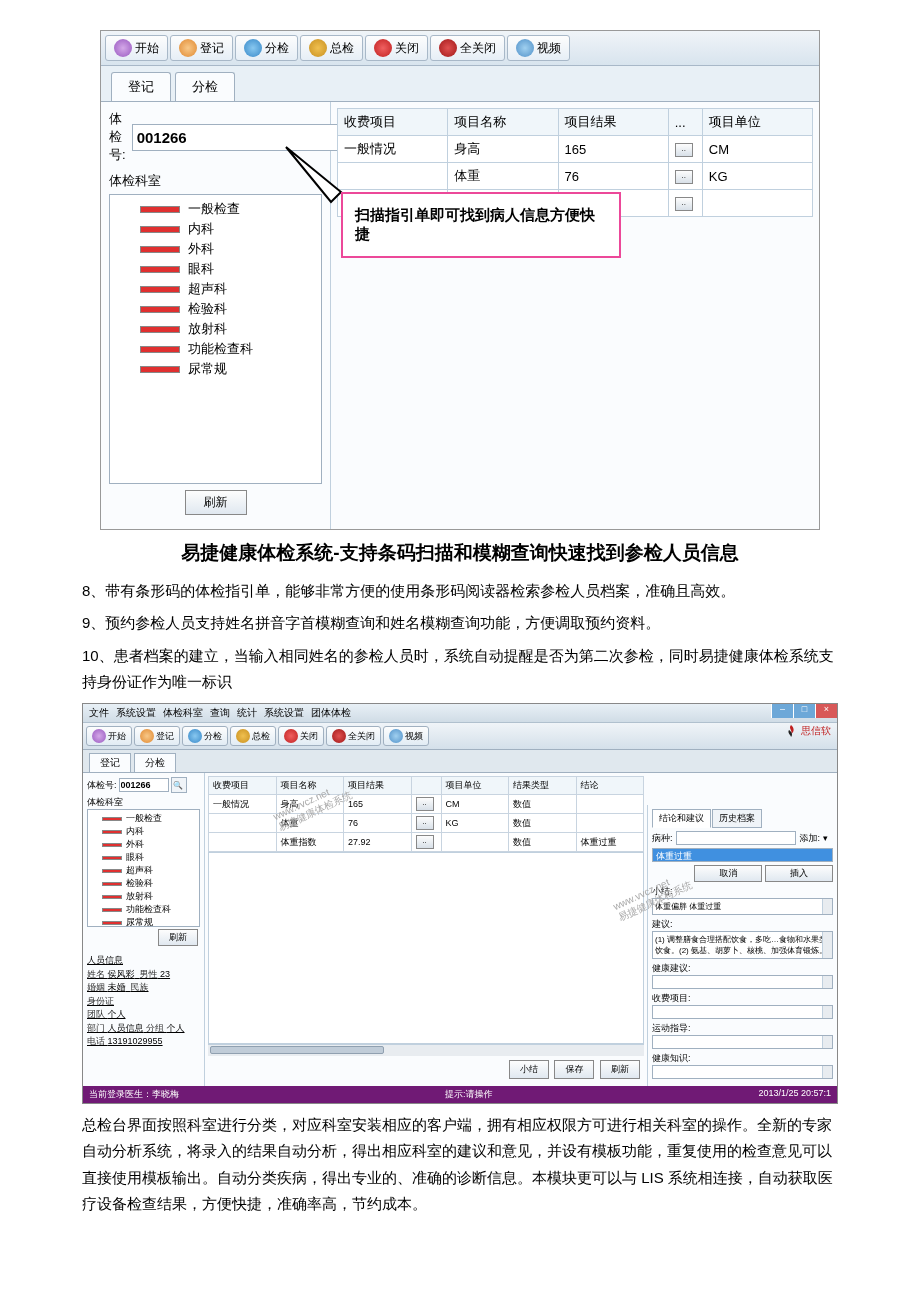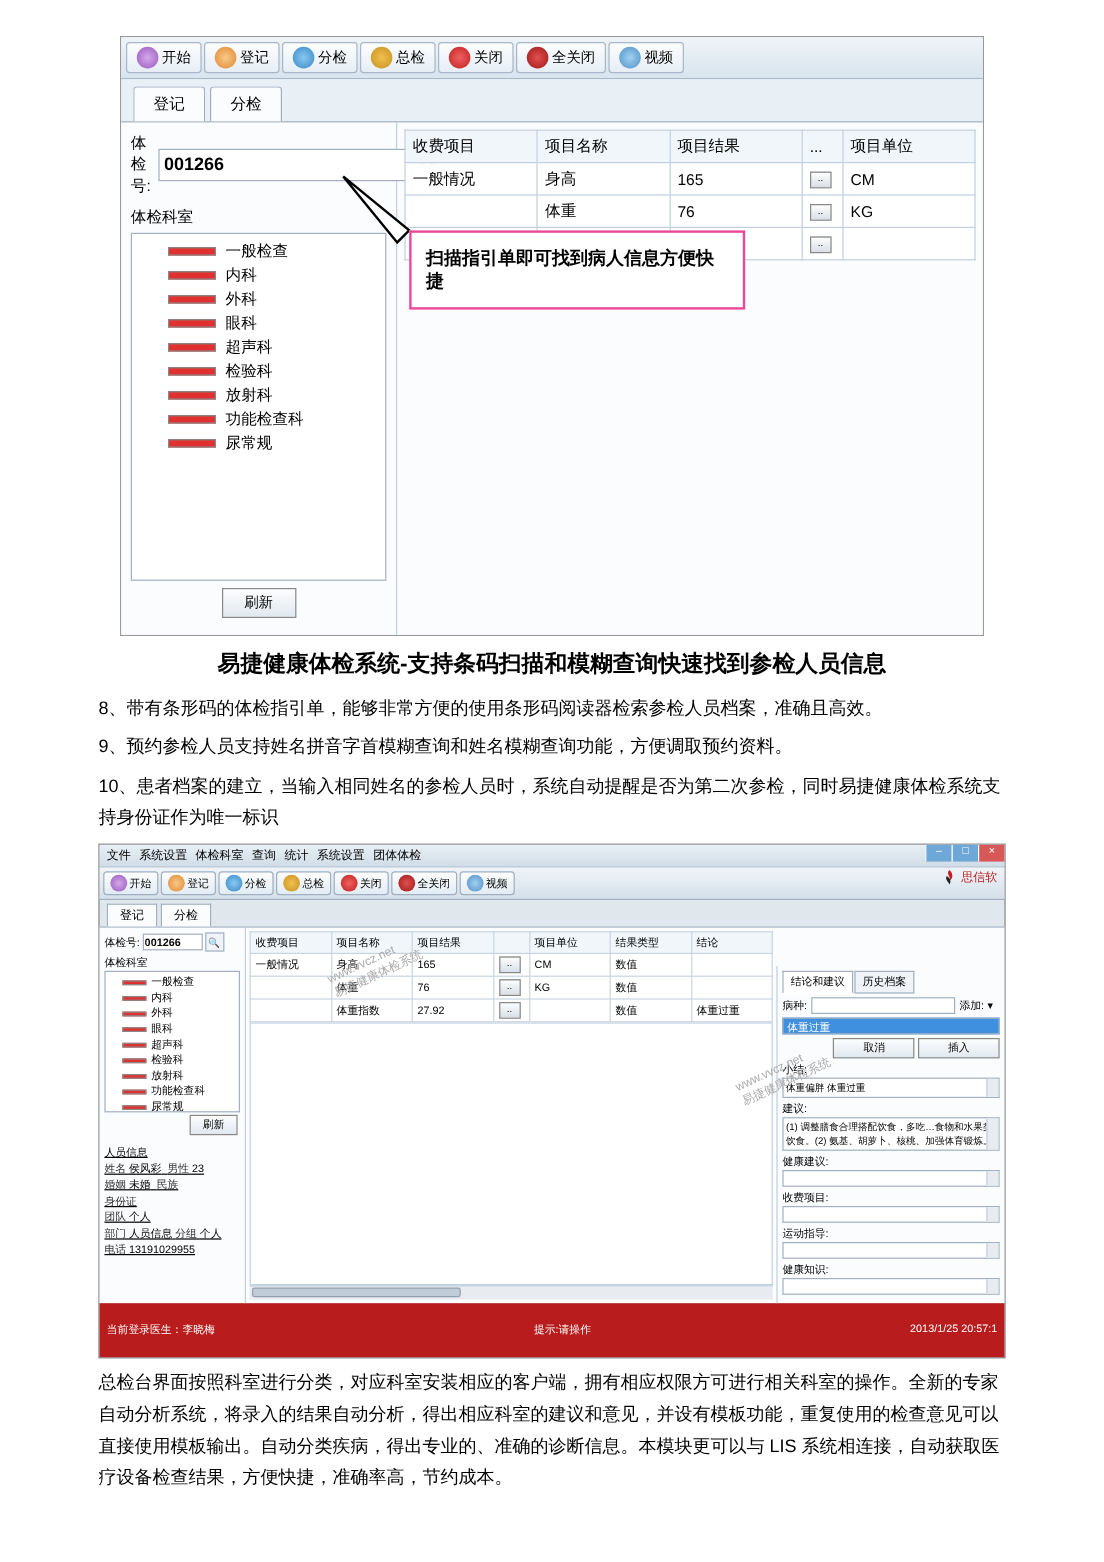--- a/index.html
+++ b/index.html
@@ -80,21 +80,21 @@
   .rtab { padding:2px 6px; border:1px solid #a0b0c0; background:#f0f4f8; font-size:9px; cursor:pointer;}
   .rtab.active { background:#fff; border-bottom-color:#fff;}
   .rfield { margin-bottom:3px; display:flex; align-items:center; gap:3px;}
   .rfield input, .rfield .inp { border:1px solid #a0b0c0; padding:1px 3px; font-size:9px; flex:1; height:14px; background:#fff;}
   .highlight-inp { background:#4090e0 !important; color:#fff;}
   .rbtns { text-align:right; margin:3px 0;}
   .rbtns button { padding:1px 24px; font-size:9px; border:1px solid #888; background:linear-gradient(#fdfdfd,#e0e8f0); cursor:pointer;}
   .rbox { border:1px solid #a0b0c0; background:#fff; padding:2px; min-height:14px; font-size:8px; margin-bottom:3px; position:relative;}
   .rbox .sb-v { position:absolute; right:0; top:0; bottom:0; width:10px; background:#e8ecf0; border-left:1px solid #c0d0de;}
   .rlabel { font-size:9px; margin-top:3px; }
-  .statusbar2 { background:#b91c1c; color:#fff; padding:16px 6px; font-size:9px; display:flex; justify-content:space-between;}
+  .statusbar2 { background:#701a75; color:#fff; padding:2px 6px; font-size:9px; display:flex; justify-content:space-between;}
   .watermark { position:absolute; font-size:10px; color:#aaa; pointer-events:none; transform:rotate(-25deg);}
 </style>
 </head>
 <body>
 
 <div class="screenshot1">
   <div class="toolbar1">
     <div class="tool-btn">
         <span class="ticon ic-start"></span>
         <span>开始</span>
@@ -381,20 +381,25 @@
               <td></td>
               <td>数值</td>
               <td>体重过重</td>
             </tr>
       </tbody>
         </table>
       <div class="grid-box"></div>
       <div class="scrollbar-h">
           <div class="scroll-thumb"></div>
         </div>
+      <div class="btn-row2">
+        <button>小结</button>
+        <button>保存</button>
+        <button>刷新</button>
+      </div>
     </div>
     <div class="right2">
       <div class="rtabs">
         <div class="rtab active">结论和建议</div>
         <div class="rtab">历史档案</div>
       </div>
       <div class="rfield">
         <span>病种:</span>
         <span class="inp"></span>
         <span>添加:</span>

